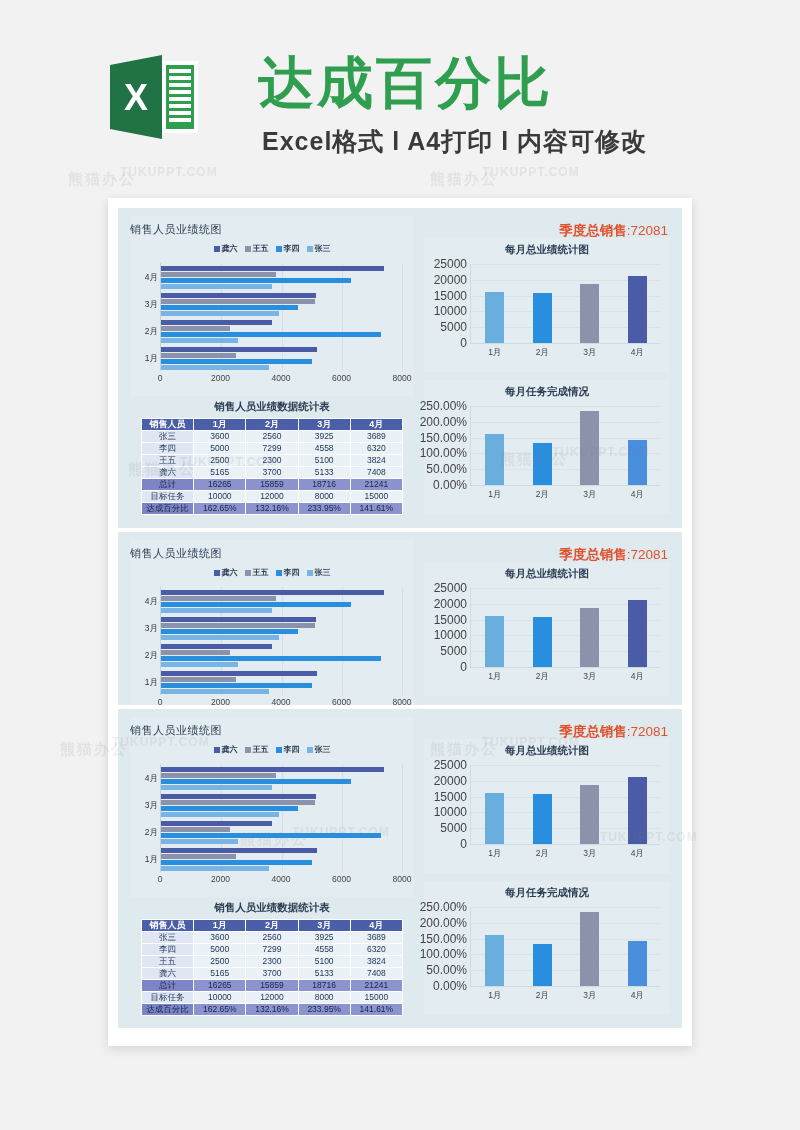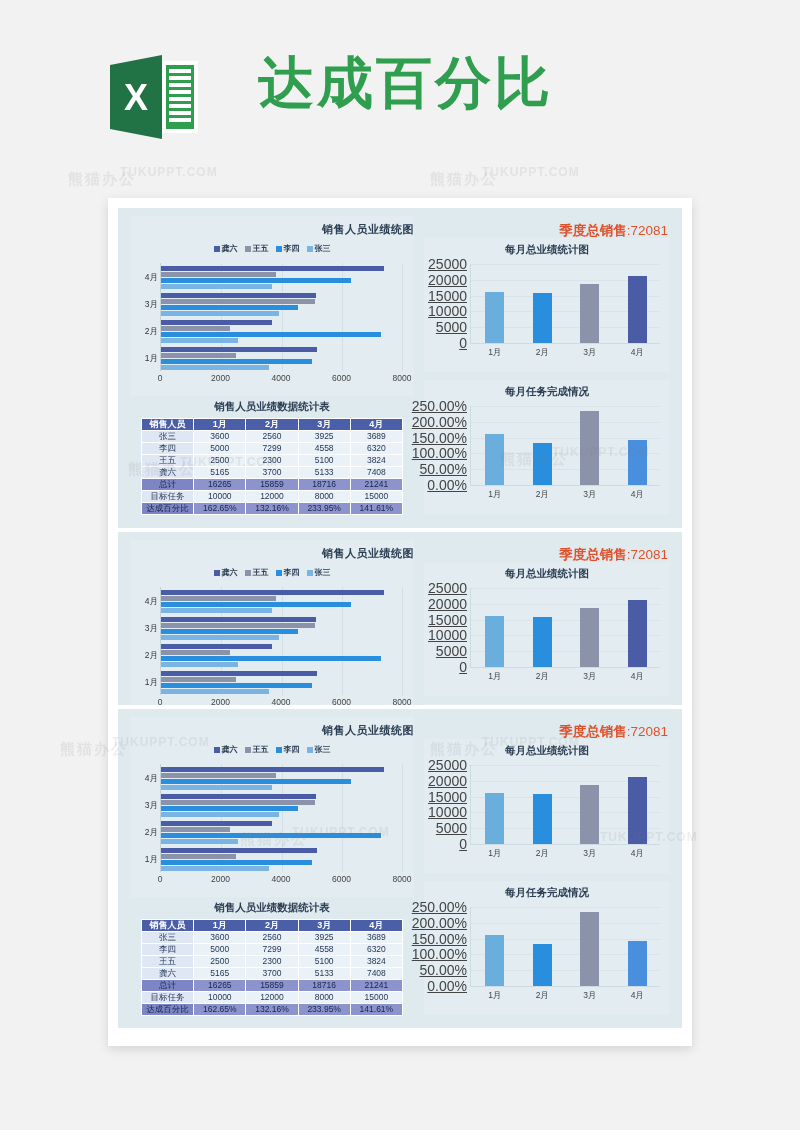--- a/index.html
+++ b/index.html
@@ -69,22 +69,22 @@
   .quarter-total .qt-label { font-weight: bold; }
   .quarter-total .qt-value { font-weight: normal; }
 
   
   .barchart-box {
     position: absolute; left: 12px; top: 8px;
     width: 284px; height: 180px;
     background: #e3edf1;
   }
   .chart-title {
-    width: 100%; text-align: right;
-    font-size: 11px; font-weight: bold;
+    width: 100%; text-align: left;
+    font-size: 11px; font-weight: normal;
     color: #2b3d52; letter-spacing: .5px;
     padding-top: 6px;
   }
   .legend {
     display: flex; justify-content: center; align-items: center;
     gap: 7px; margin-top: 6px;
   }
   .legend-item { display: flex; align-items: center; gap: 2px; }
   .legend-swatch { width: 6px; height: 6px; display: block; }
   .legend-label { font-size: 8px; color: #2b3d52; font-weight: bold; }
@@ -158,23 +158,22 @@
     width: 190px; height: 80px;
     border-left: 1px solid #cddbe2;
     border-bottom: 1px solid #cddbe2;
   }
   .cc-gridline {
     position: absolute; left: 0; width: 100%; height: 1px;
     background: #d8e4ea;
   }
   .cc-ylabel {
     position: absolute; right: calc(100% + 4px);
-    font-size: 14px; color: #444; white-space: nowrap;
+    font-size: 12px; color: #444; white-space: nowrap;
     transform: translateY(-50%);
-    text-decoration: underline;
   }
   .cc-bar { position: absolute; bottom: 0; width: 19px; }
   .cc-xlabel {
     position: absolute; top: calc(100% + 4px);
     font-size: 8.5px; color: #444;
     transform: translateX(-50%); white-space: nowrap;
   }
 
   
   .wm {
@@ -205,20 +204,21 @@
         <rect x="59" y="35" width="22" height="4"></rect>
         <rect x="59" y="42" width="22" height="4"></rect>
         <rect x="59" y="49" width="22" height="4"></rect>
         <rect x="59" y="56" width="22" height="4"></rect>
         <rect x="59" y="63" width="22" height="4"></rect>
       </g>
       <text x="26" y="55" font-family="Liberation Sans, sans-serif" font-size="36" font-weight="bold" fill="#ffffff" text-anchor="middle">X</text>
     </svg>
   </div>
   <div class="title-main">达成百分比</div>
+  <div class="title-sub">Excel格式 l A4打印 l 内容可修改</div>
 </div>
 
 <div class="page-sheet">
   <div class="panel panel-1">
       <div class="panel-inner">
         <div class="quarter-total"><span class="qt-label">季度总销售</span><span class="qt-value">:72081</span></div>
         <div class="barchart-box">
           <div class="chart-title">销售人员业绩统图</div>
           <div class="legend">
             <div class="legend-item">

